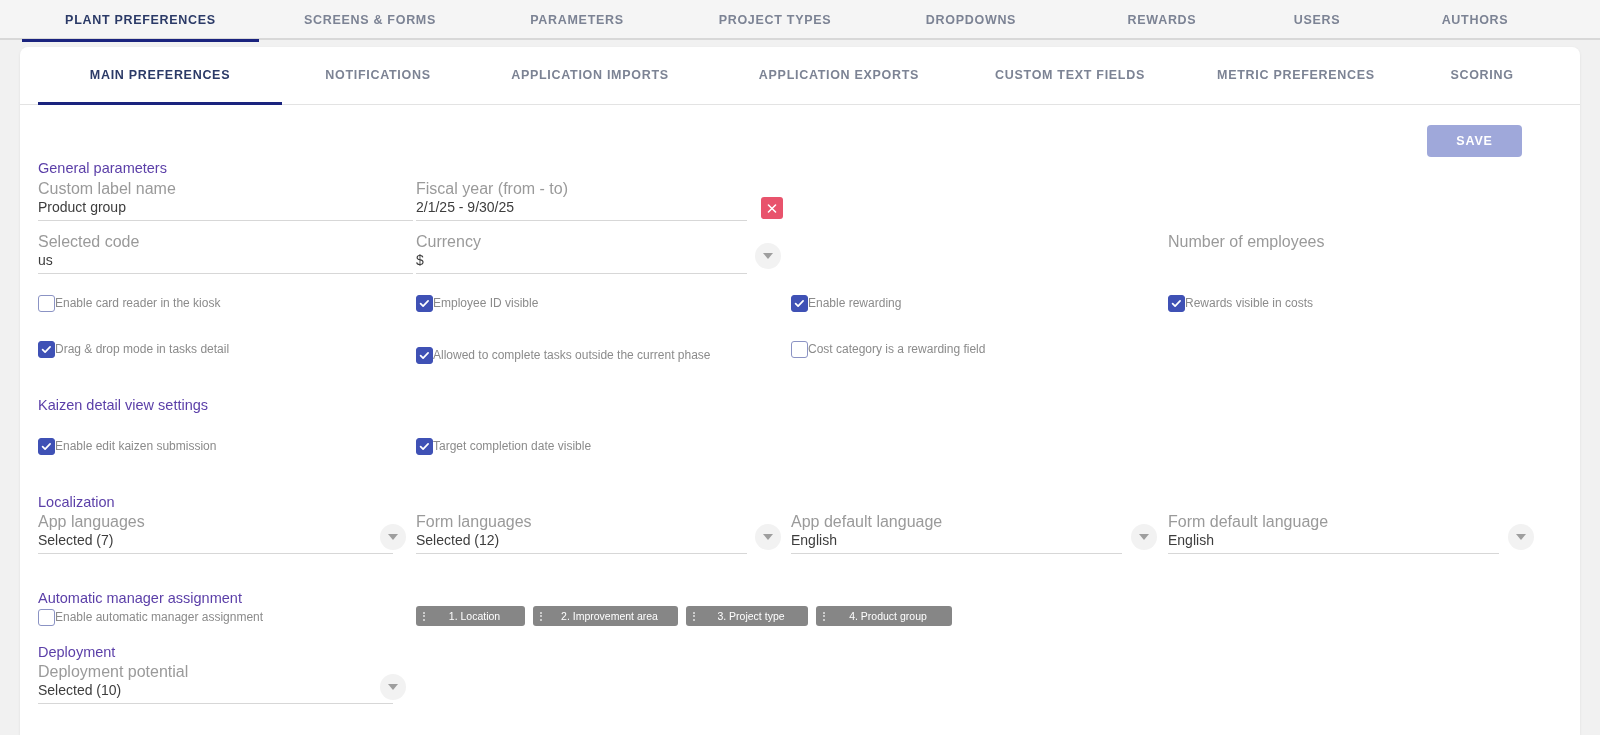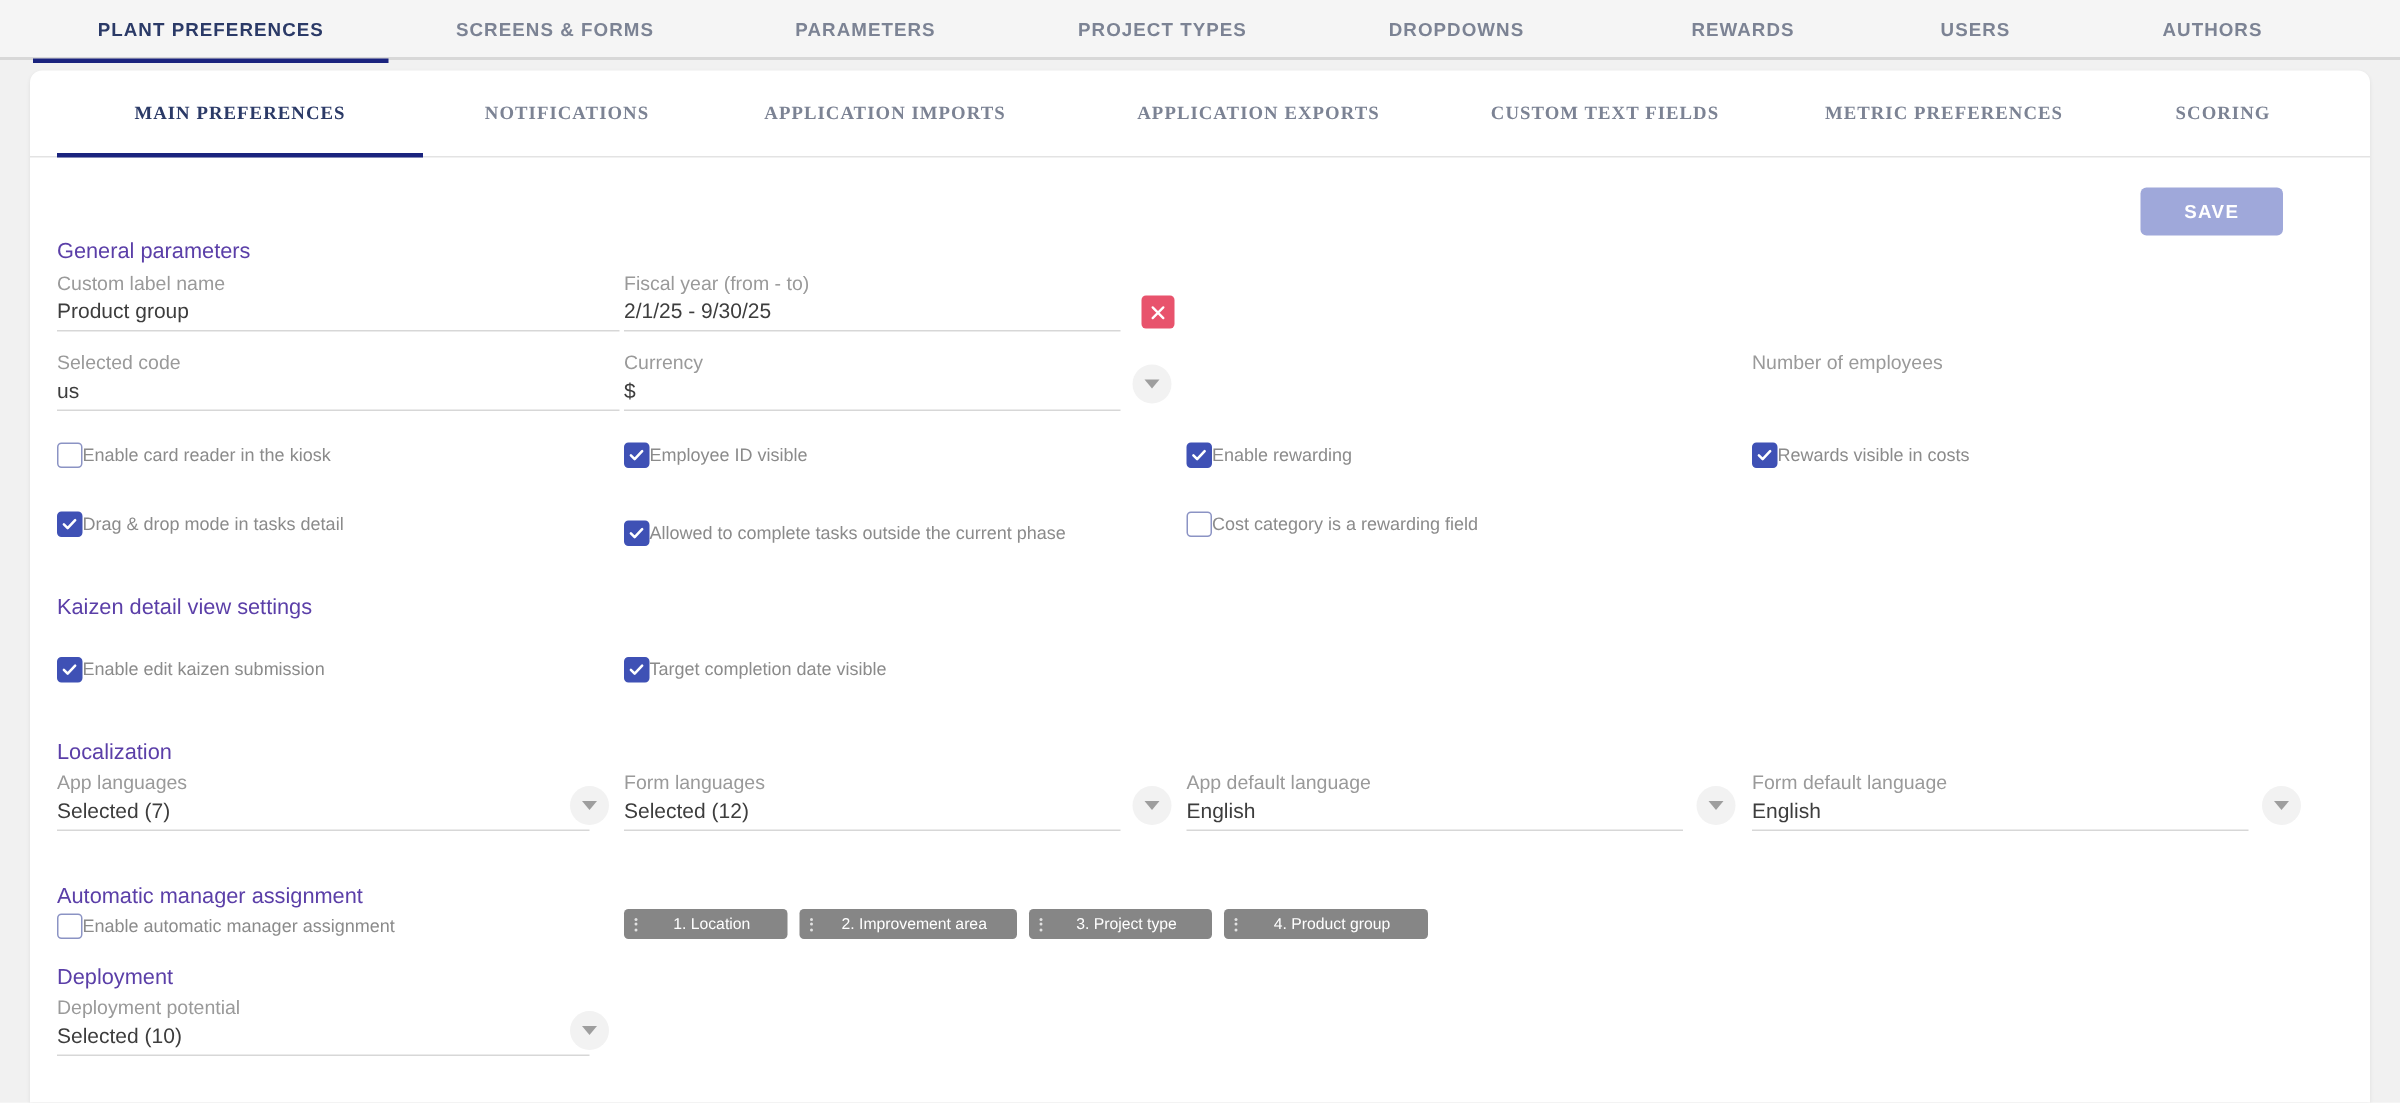--- a/index.html
+++ b/index.html
@@ -43,21 +43,21 @@
   }
 
   .subnav {
     position: absolute; top: 0; left: 0; width: 1560px; height: 58px;
     border-bottom: 1px solid #e3e3e3;
   }
   .subnav-tab {
     position: absolute; top: 14px; height: 44px;
     display: flex; align-items: flex-start; justify-content: center;
     font-size: 12.5px; letter-spacing: .7px; font-weight: 600;
-    color: #7c8394; cursor: pointer; white-space: nowrap; padding-top: 7px; font-family: Liberation Serif, serif;
+    color: #7c8394; cursor: pointer; white-space: nowrap; padding-top: 7px;
   }
   .subnav-tab.active { color: #2b3a67; }
   .subnav-tab.active::after {
     content: ""; position: absolute; left: 0; right: 0; bottom: 0;
     height: 3px; background: #1a237e;
   }
 
   
   .save-btn {
     position: absolute; left: 1407px; top: 78px;
@@ -71,21 +71,21 @@
   
   .section-title {
     position: absolute;
     font-size: 14.5px; color: #5b3fa8; font-weight: 400;
     white-space: nowrap;
   }
 
   
   .field { position: absolute; }
   .field-label {
-    font-size: 13px; color: #9a9a9a; line-height: 14px;
+    font-size: 16px; color: #9a9a9a; line-height: 14px;
     white-space: nowrap; display: block;
   }
   .field-value {
     font-size: 14px; color: #3d3d3d; line-height: 22px;
     border: none; outline: none; background: transparent;
     width: 100%; padding: 0 0 2px 0; display: block;
     border-bottom: 1px solid #d7d7d7;
     font-family: "Liberation Sans", sans-serif;
     white-space: nowrap; overflow: hidden;
   }

